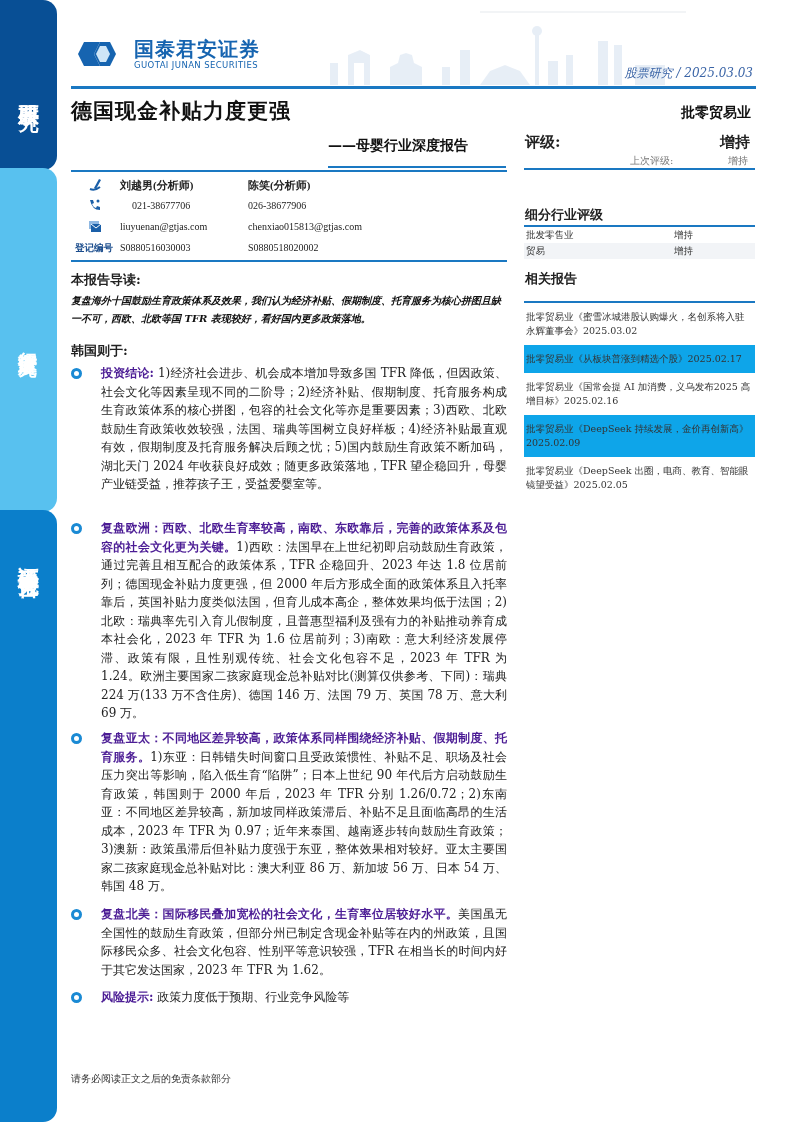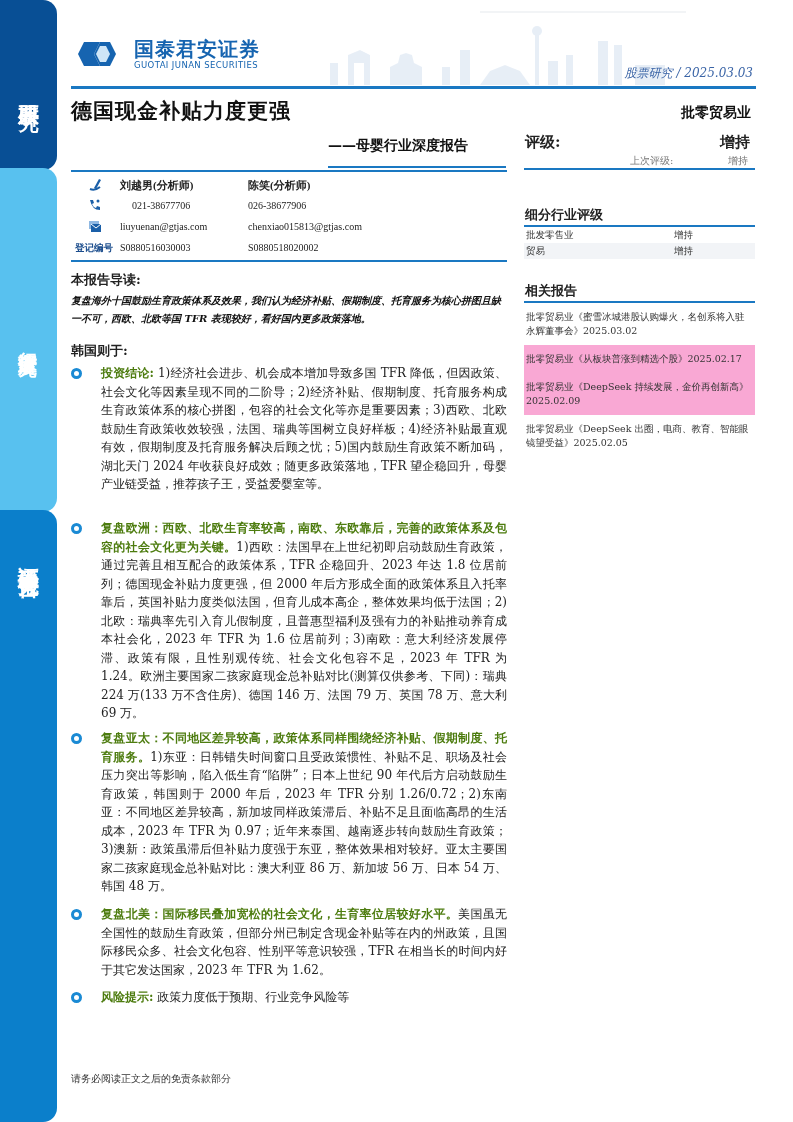--- a/index.html
+++ b/index.html
@@ -48,31 +48,31 @@
 
   
   .sec-title { position: absolute; left: 525px; font-size: 13px; font-weight: bold; }
   .sec-line { position: absolute; left: 524px; width: 231px; height: 2px; background: #1a78c2; }
   .sub-row { position: absolute; left: 524px; width: 231px; height: 16px; font-size: 9.5px; color: #333; display: flex; align-items: center; }
   .sub-row.alt { background: #f2f4f7; }
   .sub-row .n { width: 150px; padding-left: 2px; }
 
   .rel-list { position: absolute; left: 524px; top: 303px; width: 231px; }
   .rel-item { font-size: 9.5px; line-height: 14px; color: #333; padding: 7px 2px; }
-  .rel-item.alt { background: #f9a8d4; }
+  .rel-item.alt { background: #0ea5e9; }
 
   
   .lead-title { position: absolute; left: 71px; top: 271px; font-size: 13px; font-weight: bold; }
   .lead-body { position: absolute; left: 71px; top: 292px; width: 436px; font-size: 10px; font-weight: bold; line-height: 18px; color: #111; font-style: italic; }
   .pts-title { position: absolute; left: 71px; top: 342px; font-size: 13px; font-weight: bold; }
 
   .point { position: absolute; left: 71px; width: 436px; }
   .bullet { position: absolute; left: 0; top: 4px; width: 11px; height: 11px; border-radius: 50%; border: 3px solid #1a8ad4; }
   .point-text { margin-left: 30px; font-size: 12px; line-height: 18.5px; text-align: justify; color: #222; }
-  .point-text b { font-weight: bold; color: #4d7c0f; }
+  .point-text b { font-weight: bold; color: #4c1d95; }
 
   .footer-note { position: absolute; left: 71px; top: 1072px; font-size: 10px; color: #333; }
 </style>
 </head>
 <body>
 
 <div id="tab1" class="side-tab">
   <span class="vtext">股票研究</span>
 </div>
 <div id="tab2" class="side-tab">
@@ -157,25 +157,26 @@
 <div class="sec-line" style="top:225px;"></div>
 <div class="sub-row" style="top:227px;">
   <span class="n">批发零售业</span>
   <span>增持</span>
 </div>
 <div class="sub-row alt" style="top:243px;">
   <span class="n">贸易</span>
   <span>增持</span>
 </div>
 
-<div class="sec-title" style="top:282px;">相关报告</div>
+<div class="sec-title" style="top:270px;">相关报告</div>
 <div class="sec-line" style="top:301px;"></div>
 <div class="rel-list">
   <div class="rel-item">批零贸易业《蜜雪冰城港股认购爆火，名创系将入驻永辉董事会》2025.03.02</div>
   <div class="rel-item alt">批零贸易业《从板块普涨到精选个股》2025.02.17</div>
+  <div class="rel-item">批零贸易业《国常会提 AI 加消费，义乌发布2025 高增目标》2025.02.16</div>
   <div class="rel-item alt">批零贸易业《DeepSeek 持续发展，金价再创新高》2025.02.09</div>
   <div class="rel-item">批零贸易业《DeepSeek 出圈，电商、教育、智能眼镜望受益》2025.02.05</div>
 </div>
 
 <div class="lead-title">本报告导读:</div>
 <div class="lead-body">复盘海外十国鼓励生育政策体系及效果，我们认为经济补贴、假期制度、托育服务为核心拼图且缺一不可，西欧、北欧等国 TFR 表现较好，看好国内更多政策落地。</div>
 <div class="pts-title">韩国则于:</div>
 
 <div class="point" style="top:364px;">
   <span class="bullet"></span>

